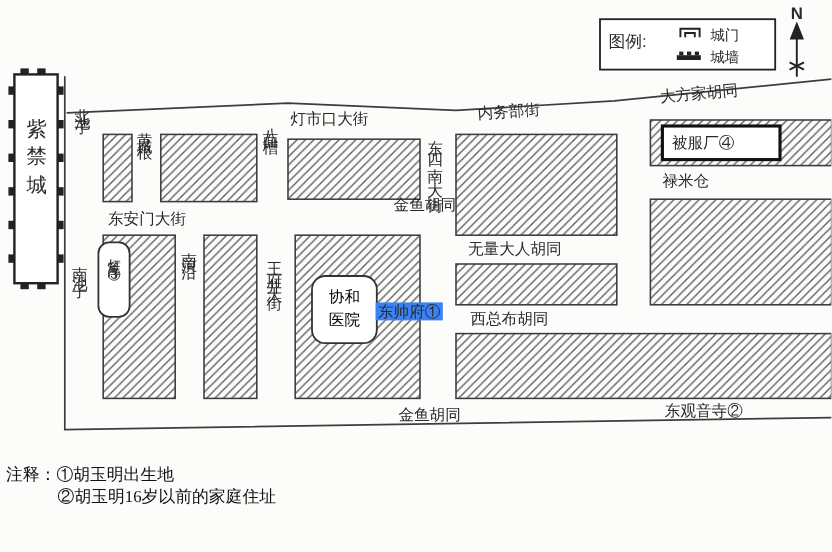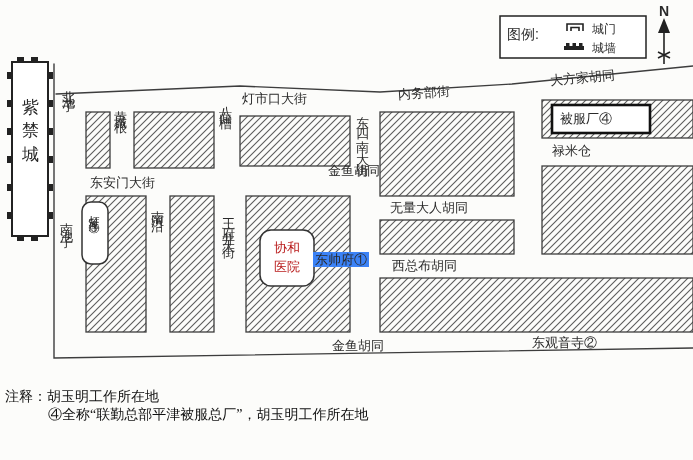--- a/index.html
+++ b/index.html
@@ -11,21 +11,21 @@
   svg.map-canvas { position:absolute; left:0; top:0; }
   .label {
     position:absolute; color:#2a2a2a; font-size:13px;
     line-height:1; white-space:nowrap; user-select:none;
   }
   .vlabel {
     writing-mode:vertical-rl; text-orientation:upright;
     letter-spacing:3px;
   }
   .hospital-label {
-    position:absolute; color:#b91c1c; font-size:13px;
+    position:absolute; color:#000000; font-size:13px;
     line-height:1.45; text-align:center; white-space:pre-line;
   }
   .onblock { background:#3b82f6; padding:1px 2px; }
   .legend-title { font-size:14px; }
   .legend-item-label { font-size:12px; }
   .compass-label { font-size:14px; font-weight:bold; }
   .notes {
     position:absolute; left:5px; top:388px; width:683px;
     font-family:"Liberation Serif", serif; font-size:14px;
     color:#111; line-height:17.5px;
@@ -122,34 +122,34 @@
 
   <div class="label" style="left:242px; top:92px;">灯市口大街</div>
   <div class="label" style="left:398px; top:88px; transform:rotate(-4deg); transform-origin:left center;">内务部街</div>
   <div class="label" style="left:550px; top:74px; transform:rotate(-5deg); transform-origin:left center;">大方家胡同</div>
   <div class="label" style="left:90px; top:176px;">东安门大街</div>
   <div class="label" style="left:328px; top:164px;">金鱼胡同</div>
   <div class="label" style="left:390px; top:201px;">无量大人胡同</div>
   <div class="label" style="left:392px; top:259px;">西总布胡同</div>
   <div class="label" style="left:552px; top:144px;">禄米仓</div>
   <div class="label" style="left:332px; top:339px;">金鱼胡同</div>
-  <div class="label" style="left:532px; top:336px;">东观音寺②</div>
+  <div class="label" style="left:554px; top:336px;">东观音寺②</div>
 
   <div class="hospital-label" style="left:262px; top:239px; width:50px;">协和
 医院</div>
   <div class="label onblock" style="left:313px; top:252px;">东帅府①</div>
   <div class="label" style="left:560px; top:112px; width:82px; ">被服厂④</div>
   <div class="label vlabel" style="left:88px; top:207px; font-size:11px; letter-spacing:2px;">灯笼库③</div>
 
   <div class="label legend-title" style="left:507px; top:27px;">图例:</div>
   <div class="label legend-item-label" style="left:592px; top:23px;">城门</div>
   <div class="label legend-item-label" style="left:592px; top:42px;">城墙</div>
 
   <div class="label compass-label" style="left:659px; top:4px;">N</div>
 
   <div class="notes">
     <div class="note-line">
-      <span>注释：</span><span>胡玉明工作所在地</span>
+      <span>注释：</span><span>①胡玉明出生地</span>
     </div>
-    <div class="note-line note-indent">④全称“联勤总部平津被服总厂”，胡玉明工作所在地</div>
+    <div class="note-line note-indent">②胡玉明16岁以前的家庭住址</div>
   </div>
 
 </div>
 
 </body></html>

